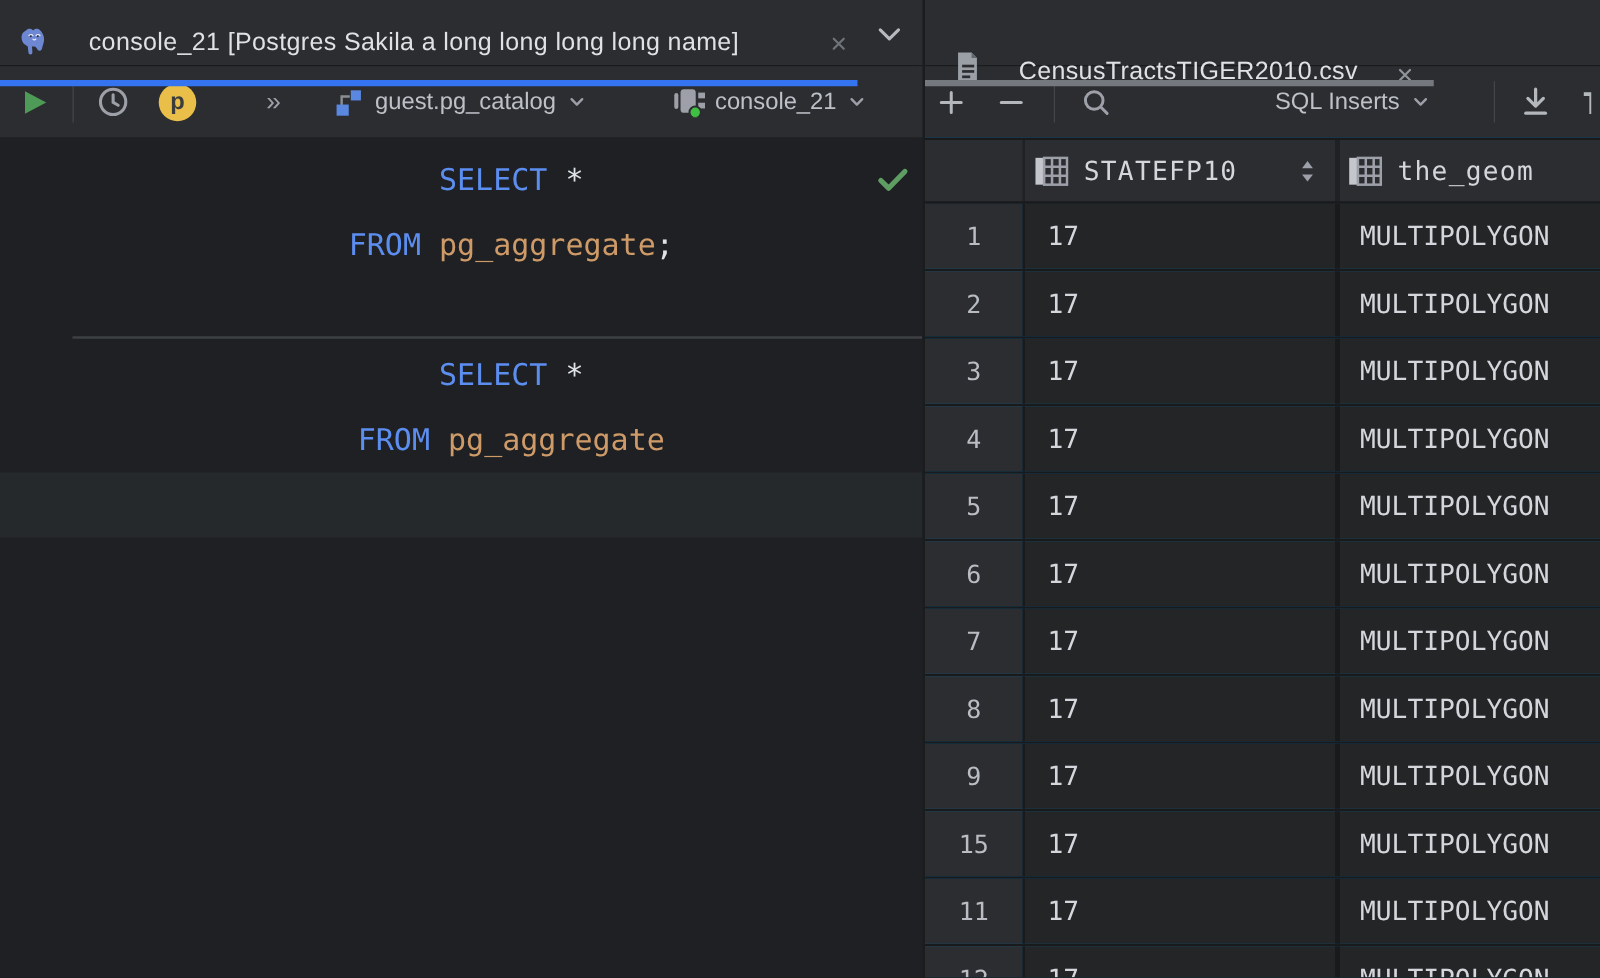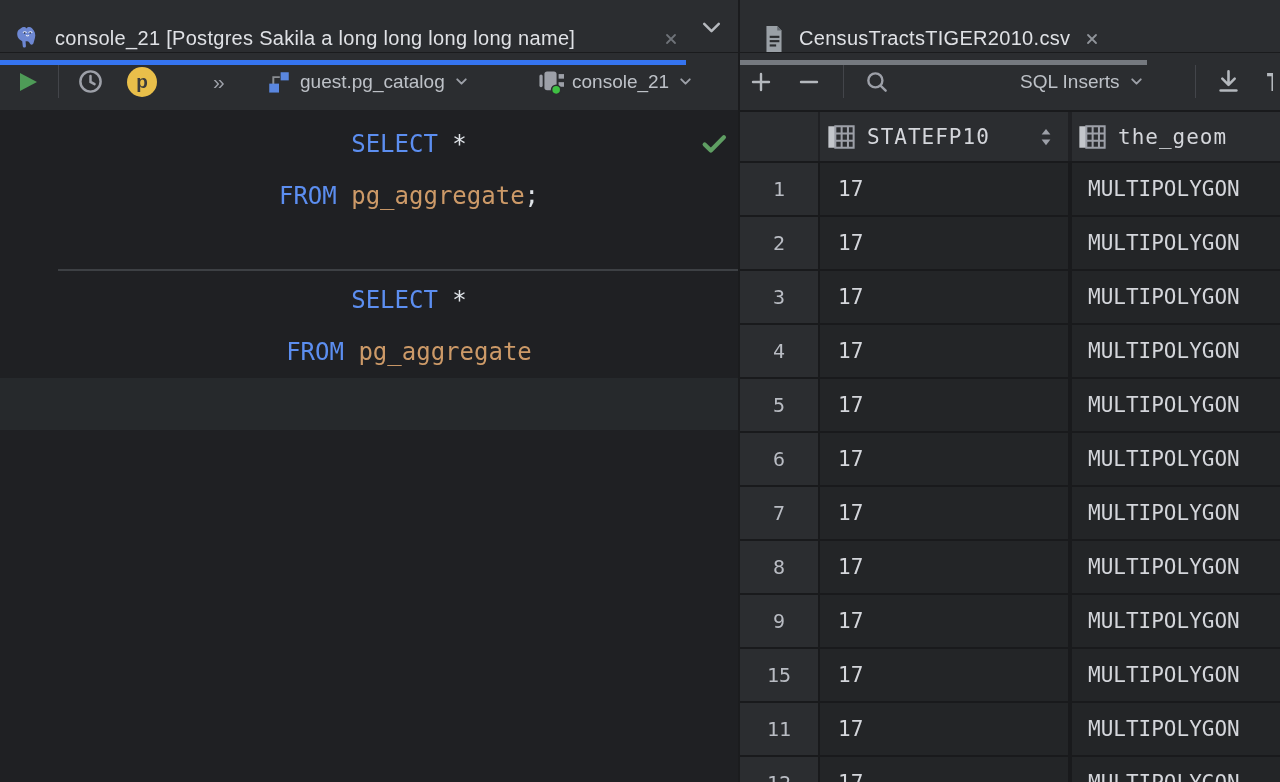--- a/index.html
+++ b/index.html
@@ -3,23 +3,23 @@
 <meta charset="utf-8">
 <style>
   html,body{margin:0;padding:0;background:#1f2023;}
   .app{position:relative;width:1280px;height:782px;overflow:hidden;
        font-family:"Liberation Sans",sans-serif;background:#1f2023;}
   svg{display:block;}
 
   
   .tabbar{position:absolute;left:0;top:0;width:1280px;height:53px;background:#2b2d30;}
   .tabbar::after{content:"";position:absolute;left:0;bottom:0;width:100%;height:1px;background:#1a1b1d;}
-  .tab{position:absolute;top:12px;height:53px;display:flex;align-items:center;box-sizing:border-box;z-index:2;}
+  .tab{position:absolute;top:0;height:69px;display:flex;align-items:center;box-sizing:border-box;z-index:2;gap:16px;}
   .tab-editor{left:0;width:686px;padding-left:14px;}
-  .tab-csv{left:740px;width:407px;padding-left:23px;}
+  .tab-csv{left:740px;width:407px;padding-left:23px;align-items:flex-end;}
   .tab-underline{position:absolute;bottom:0;left:0;height:5px;width:100%;z-index:3;}
   .tab-editor .tab-underline{background:#3574f0;}
   .tab-csv .tab-underline{background:#75797f;}
   .tab-title{color:#dfe1e5;font-size:20px;letter-spacing:.3px;margin-left:14px;white-space:nowrap;}
   .tab-close{margin-left:auto;margin-right:6px;display:flex;align-items:center;}
   .tab-csv .tab-close{margin-left:13px;margin-right:0;}
   .tabbar-chevron{position:absolute;left:699px;top:15px;z-index:2;}
   .pane-divider{position:absolute;left:738px;top:0;width:2px;height:782px;background:#1b1c1e;z-index:4;}
 
   

